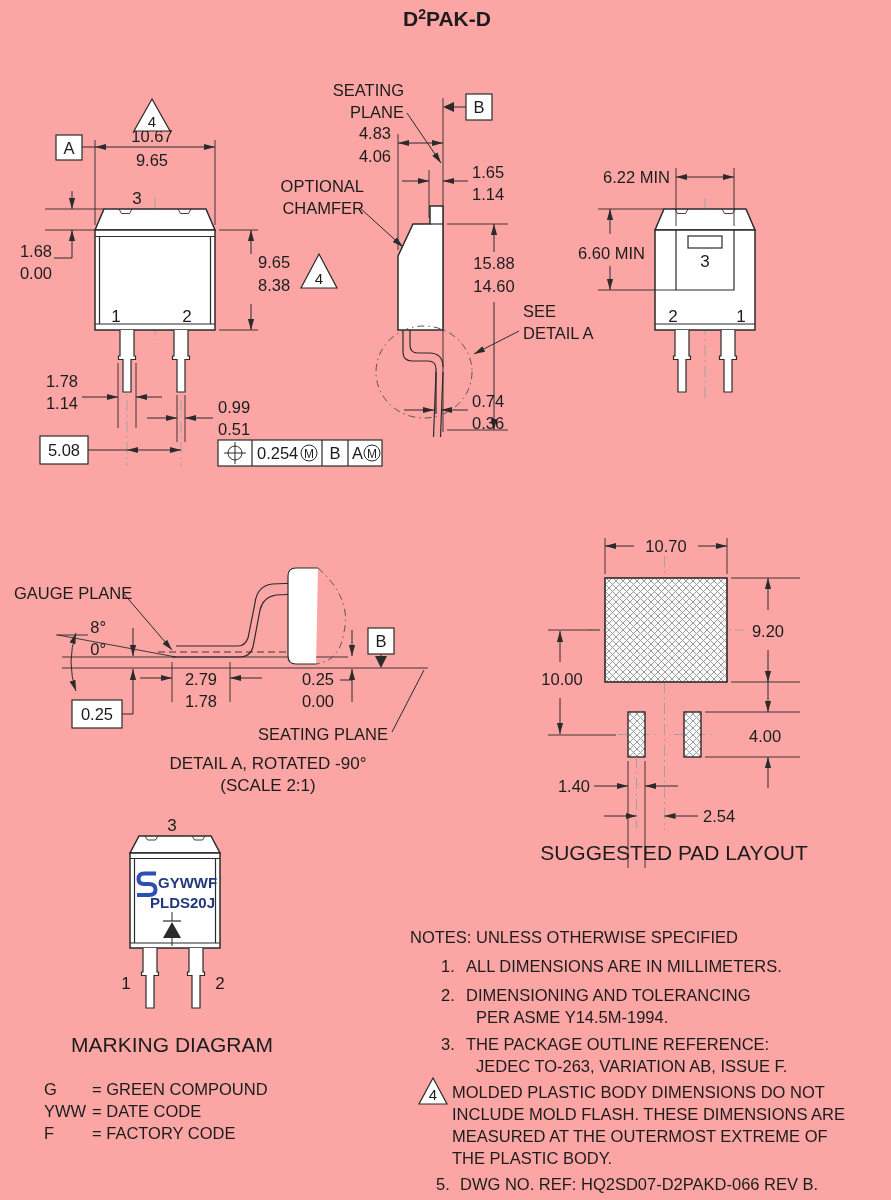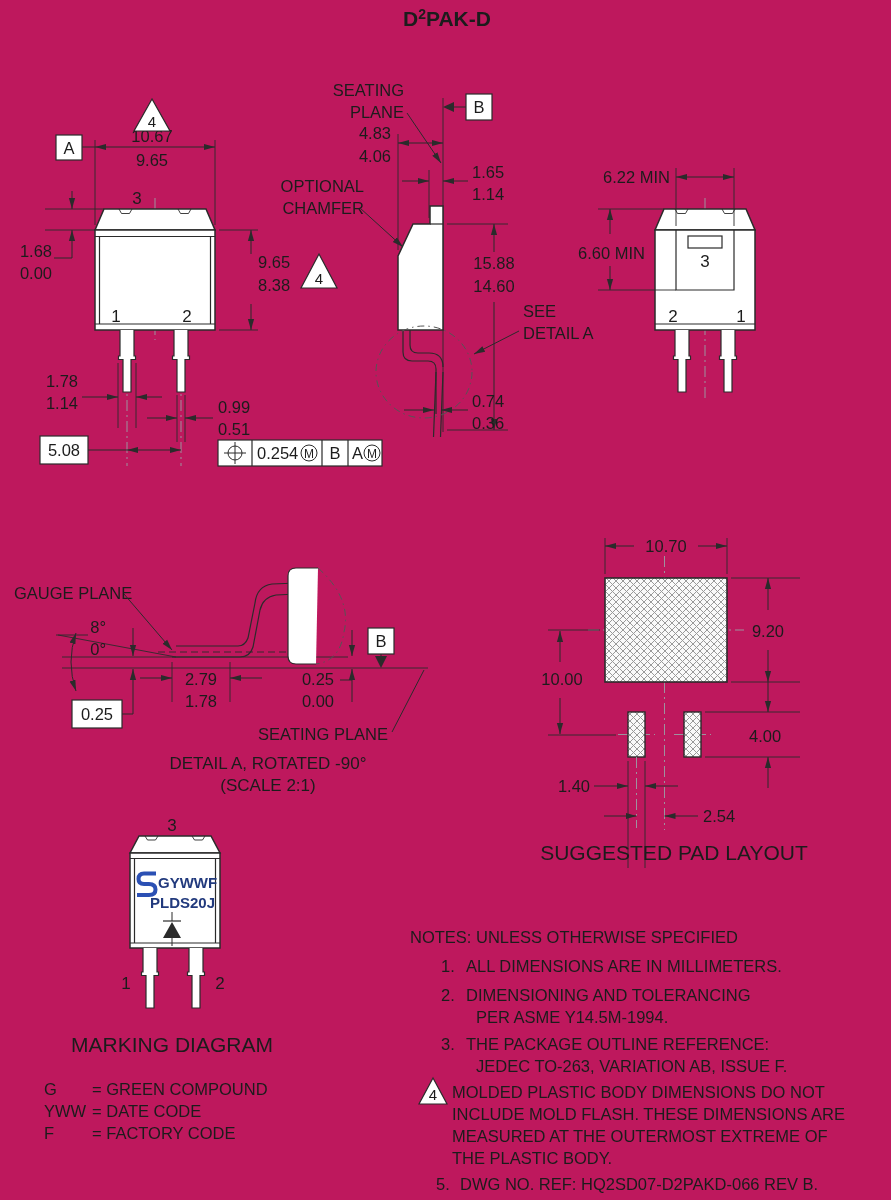--- a/index.html
+++ b/index.html
@@ -1,16 +1,16 @@
 <!DOCTYPE html>
 <html><head>
 <meta charset="utf-8">
 <style>
   html,body{margin:0;padding:0;background:#fff;}
-  #stage{position:relative;width:891px;height:1200px;background:#be185d;overflow:hidden;}
+  #stage{position:relative;width:891px;height:1200px;background:#fca5a5;overflow:hidden;}
   svg{display:block;}
   text{font-family:"Liberation Sans","DejaVu Sans",sans-serif;fill:#1c1c1c;}
   .d{font-size:16.5px;}
   .s{font-size:15px;}
   .lab{font-size:17px;}
   .cap{font-size:17px;}
   .big{font-size:21px;}
   .ttl{font-size:21px;font-weight:bold;}
   .tc{text-anchor:middle;}
   .te{text-anchor:end;}

